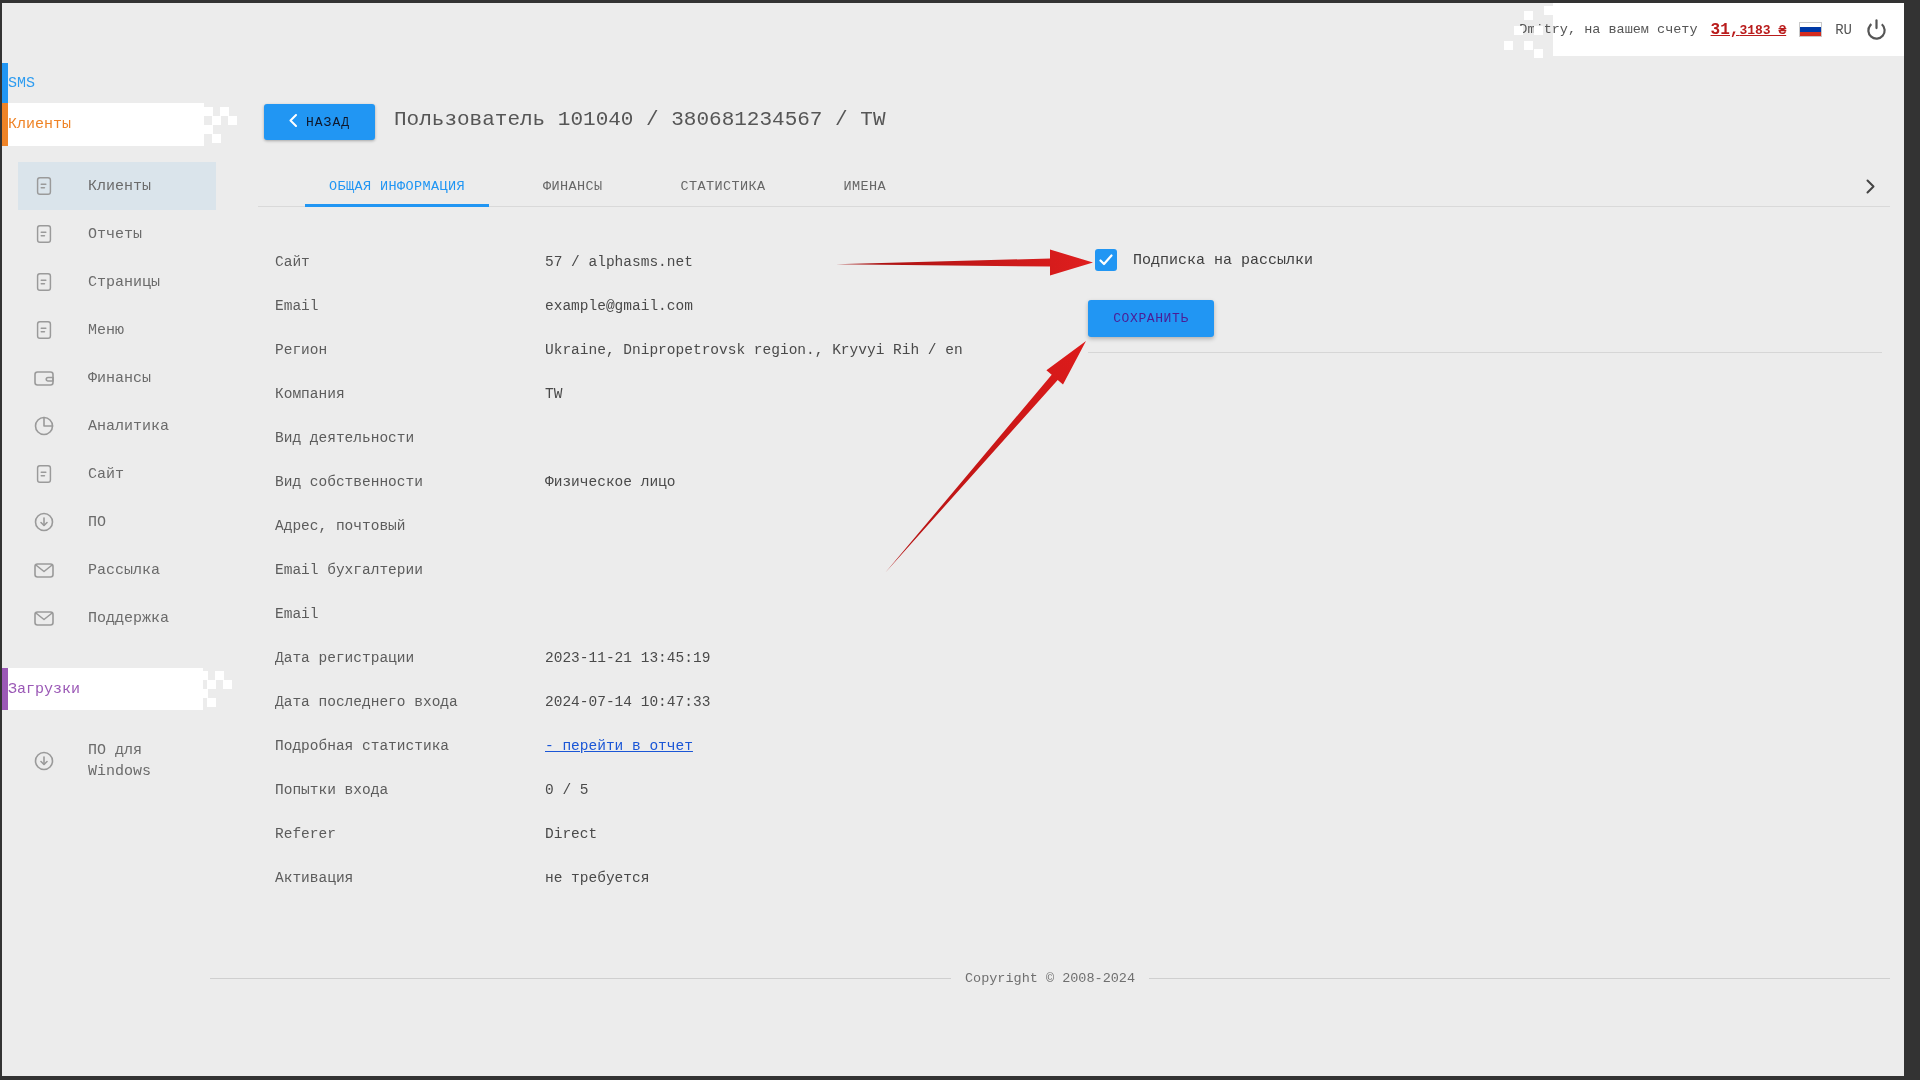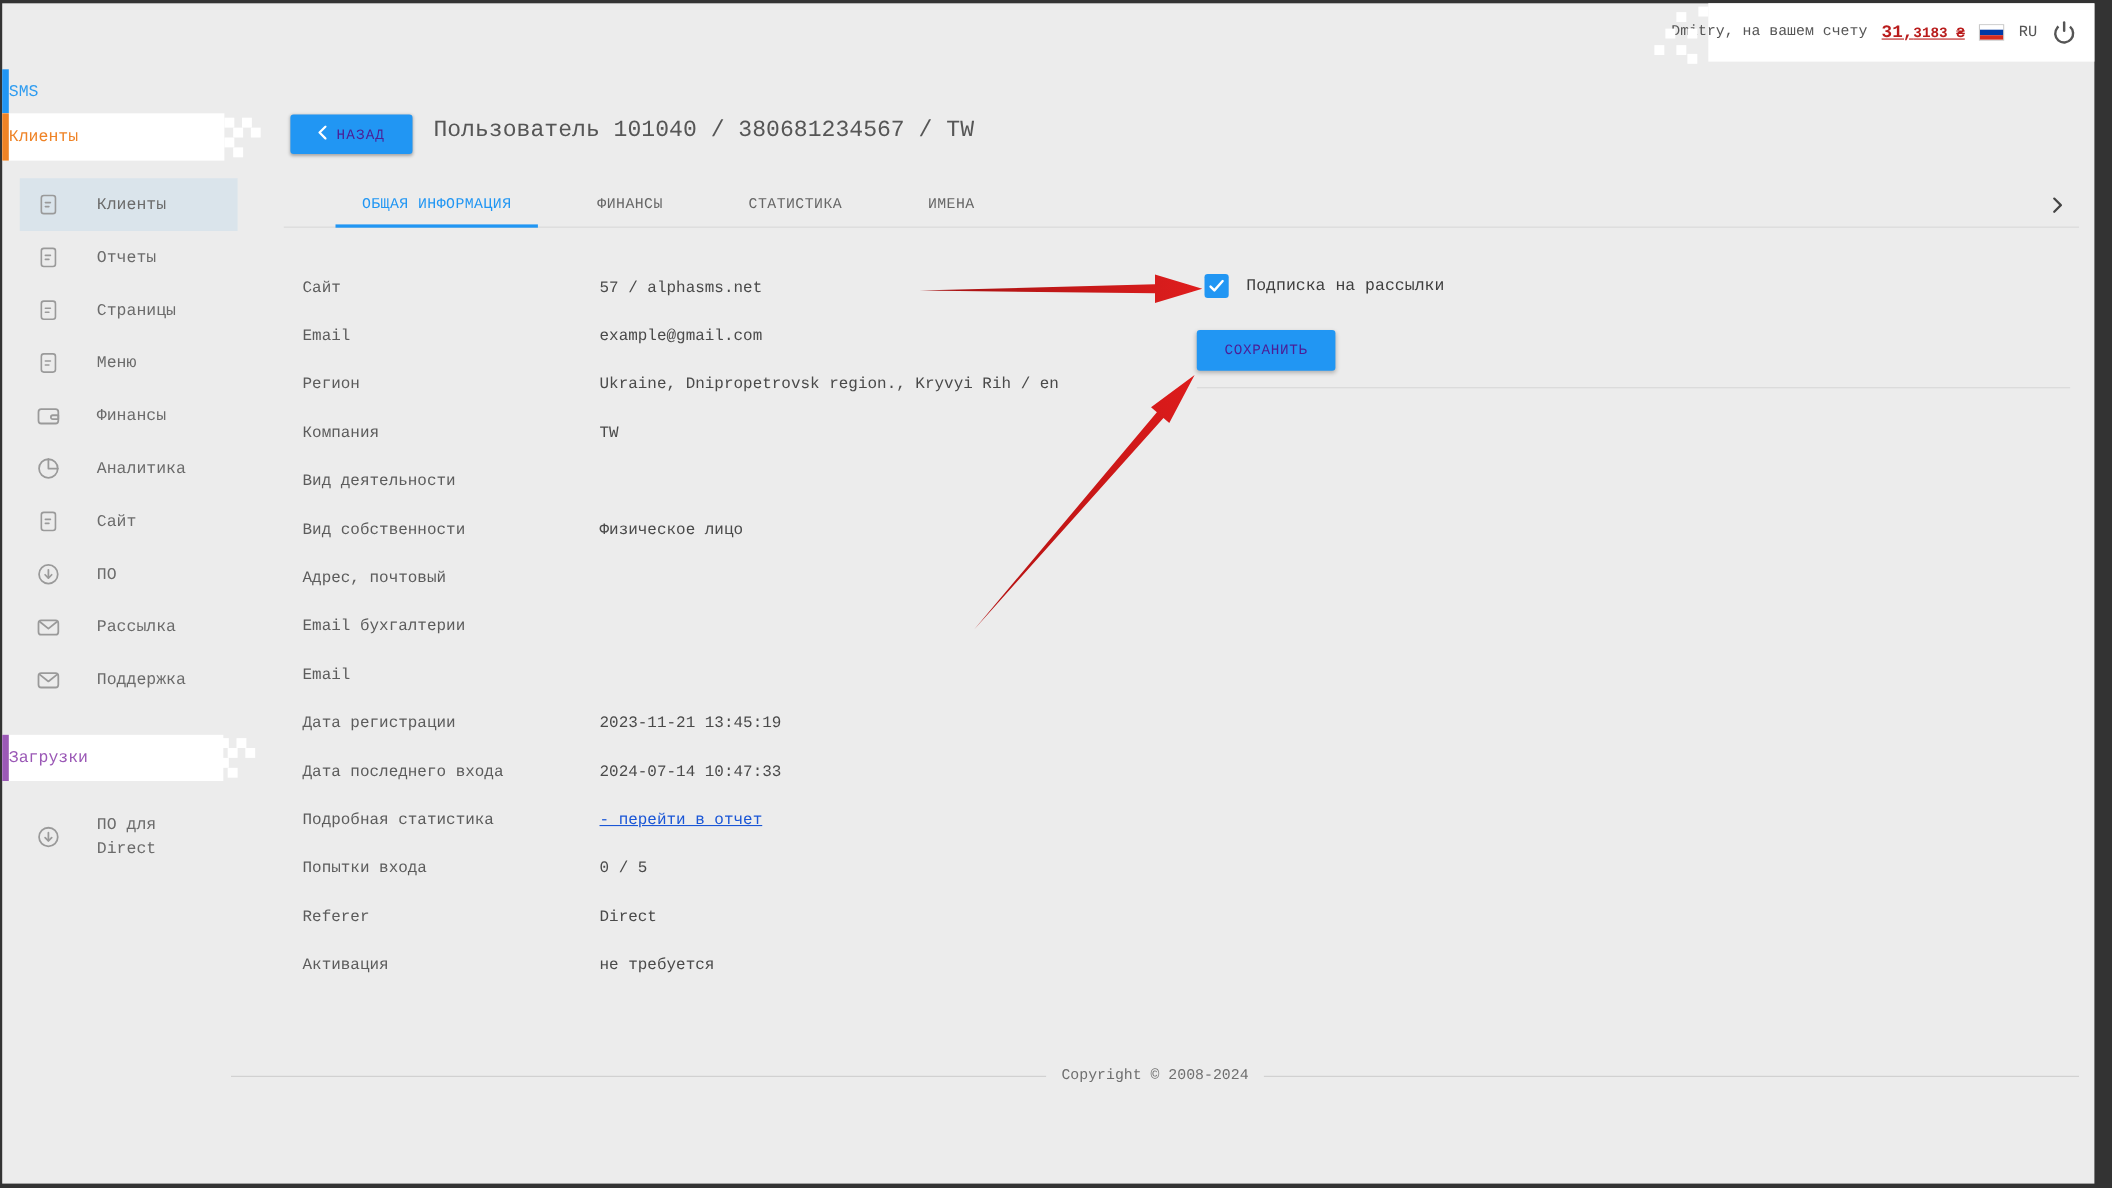--- a/index.html
+++ b/index.html
@@ -34,21 +34,21 @@
   .nav{position:absolute;left:18px;top:162px;width:198px;}
   .nav2{position:absolute;left:18px;top:730px;width:198px;}
   .nav-item{height:48px;display:flex;align-items:center;cursor:pointer;}
   .nav2 .nav-item{height:62px;}
   .nav-item.active{background:#dae4eb;}
   .nav-item .ico{width:28px;height:28px;margin-left:12px;flex:none;display:flex;align-items:center;justify-content:center;}
   .nav-item .lbl{margin-left:30px;font-size:15px;color:#6b6b6b;width:104px;line-height:21px;}
 
   
   .back-btn{position:absolute;left:264px;top:104px;width:111px;height:36px;background:#2196f3;
-            color:#4c1d95;border:none;border-radius:3px;font-size:13px;letter-spacing:1px;
+            color:#0f172a;border:none;border-radius:3px;font-size:13px;letter-spacing:1px;
             display:flex;align-items:center;justify-content:center;gap:9px;
             box-shadow:0 1px 3px rgba(0,0,0,.3);cursor:pointer;font-family:inherit;}
   .page-title{position:absolute;left:394px;top:108px;font-size:21px;color:#565656;}
 
   
   .tabs{position:absolute;left:258px;top:167px;width:1632px;height:40px;
         border-bottom:1px solid #d9d9d9;display:flex;padding-left:47px;box-sizing:border-box;gap:30px;}
   .tab{padding:0 24px;display:flex;align-items:center;font-size:13.5px;letter-spacing:.4px;
        color:#666;position:relative;cursor:pointer;white-space:nowrap;}
   .tab.active{color:#2196f3;}
@@ -238,21 +238,21 @@
 
   <div class="nav2">
     <div class="nav-item">
       <span class="ico">
           <svg width="24" height="24" viewBox="0 0 24 24" fill="none" stroke="#9a9a9a" stroke-width="1.6" stroke-linecap="round" stroke-linejoin="round">
             <circle cx="12" cy="12" r="8.5"></circle>
             <path d="M12 8v7"></path>
             <path d="M9 12.5 L12 15.5 L15 12.5"></path>
           </svg>
         </span>
-      <span class="lbl">ПО для Direct</span>
+      <span class="lbl">ПО для Windows</span>
     </div>
   </div>
 
   <button class="back-btn">
     <span><svg width="8" height="13" viewBox="0 0 8 13" fill="none" stroke="#fff" stroke-width="2" stroke-linecap="round" stroke-linejoin="round">
           <path d="M7 1 L1.5 6.5 L7 12"></path>
         </svg></span>
     <span>НАЗАД</span>
   </button>
   <div class="page-title">Пользователь 101040 / 380681234567 / TW</div>

